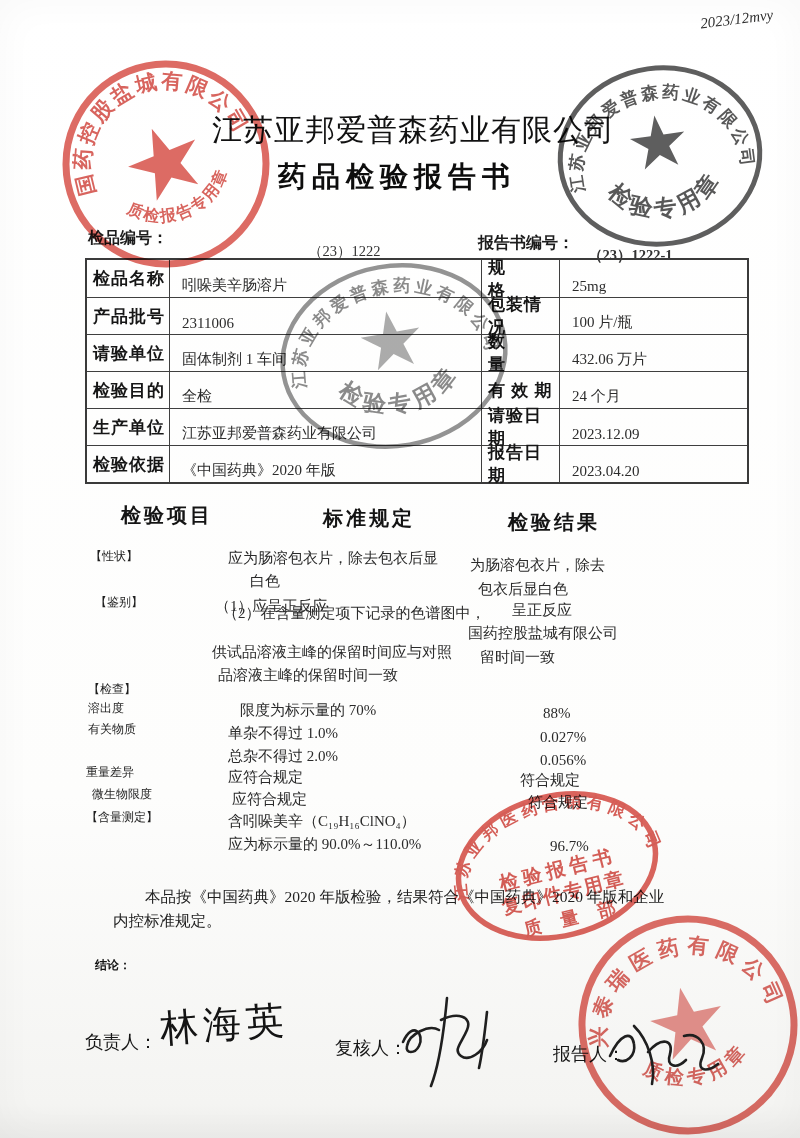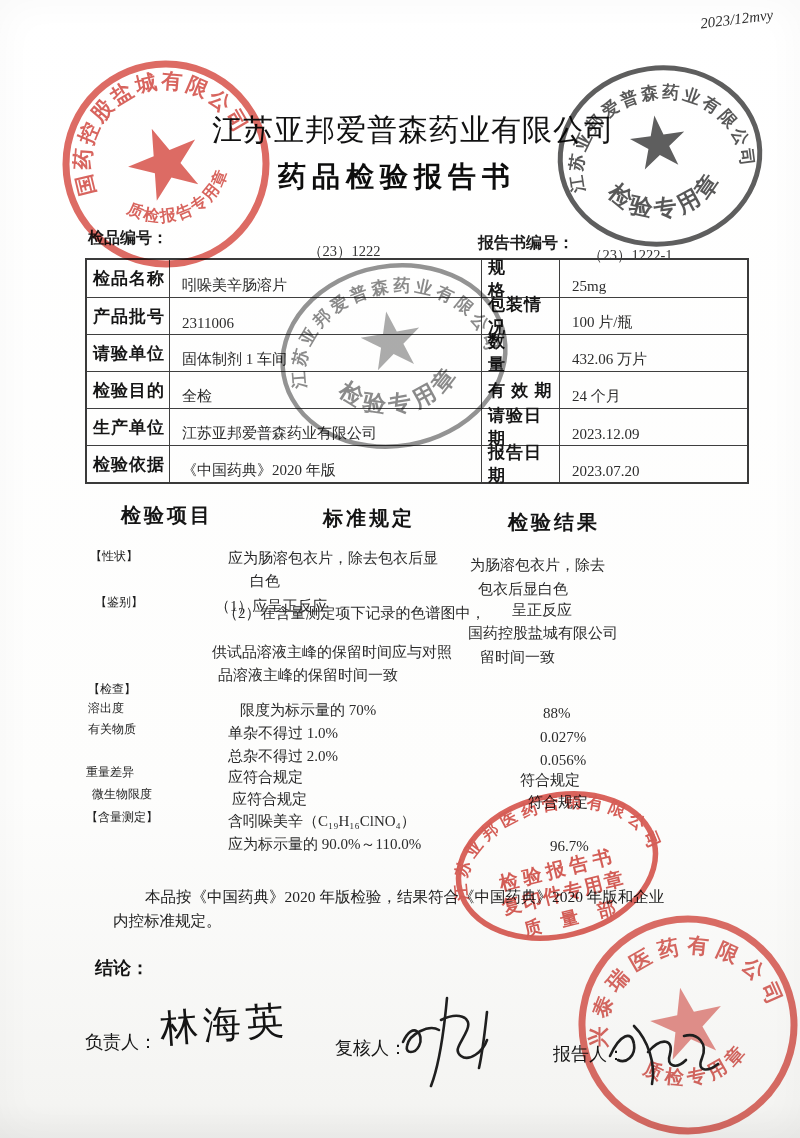--- a/index.html
+++ b/index.html
@@ -9,21 +9,21 @@
         box-shadow:inset 0 0 40px rgba(0,0,0,0.03);}
   .t{position:absolute; white-space:nowrap; color:#262626; font-size:15px; line-height:1.2;}
   .title{font-size:30px; letter-spacing:1px; color:#111;}
   .doctitle{font-size:28px; font-weight:bold; letter-spacing:6px; color:#0d0d0d;}
   .meta-label{font-size:16px; font-weight:bold; color:#1c1c1c;}
   .meta-val{font-size:14.5px; color:#333;}
   .colhead{font-size:20px; font-weight:bold; letter-spacing:3px; color:#141414;}
   .item{font-size:12px; color:#1e1e1e;}
   .std,.res{font-size:15px; color:#2a2a2a;}
   .para{font-size:15.5px; color:#222;}
-  .concl{font-size:18px; font-weight:bold; color:#141414;}
+  .concl{font-size:12px; font-weight:bold; color:#141414;}
   .signer{font-size:18px; color:#161616;}
   .handname{font-size:38px; color:#141414; transform:rotate(-4deg); letter-spacing:5px;}
   .handnote{font-size:15px; font-style:italic; color:#2d2d2d; transform:rotate(-7deg);}
 
   
   #info-table{position:absolute; left:85px; top:258px; width:660px; height:222px;
       border:2px solid #3a3a3a; display:grid;
       grid-template-columns:83px 312px 78px 187px; grid-auto-rows:37px; background:transparent;}
   .cell{box-sizing:border-box; border-top:1px solid #3f3f3f; border-right:1px solid #3f3f3f; overflow:visible;}
   .cell:nth-child(-n+4){border-top:none;}
@@ -51,21 +51,21 @@
 <div id="page">
 
   <span class="t handnote" style="left:700px; top:10px;">2023/12mvy</span>
 
   <div class="t title" style="left:212px; top:112px;">江苏亚邦爱普森药业有限公司</div>
   <div class="t doctitle" style="left:278px; top:160px;">药品检验报告书</div>
 
   <span class="t meta-label" style="left:88px; top:228px;">检品编号：</span>
   <span class="t meta-val" style="left:308px; top:243px;">（23）1222</span>
   <span class="t meta-label" style="left:478px; top:233px;">报告书编号：</span>
-  <span class="t meta-val" style="left:588px; top:247px;">（23）1222-1</span>
+  <span class="t meta-val" style="left:588px; top:247px;font-weight:bold;">（23）1222-1</span>
 
   <div id="info-table">
     <div class="cell lab">检品名称</div>
     <div class="cell val">吲哚美辛肠溶片</div>
     <div class="cell lab">规　　格</div>
     <div class="cell val">25mg</div>
 
     <div class="cell lab">产品批号</div>
     <div class="cell val">2311006</div>
     <div class="cell lab">包装情况</div>
@@ -82,21 +82,21 @@
     <div class="cell val">24 个月</div>
 
     <div class="cell lab">生产单位</div>
     <div class="cell val">江苏亚邦爱普森药业有限公司</div>
     <div class="cell lab">请验日期</div>
     <div class="cell val">2023.12.09</div>
 
     <div class="cell lab">检验依据</div>
     <div class="cell val">《中国药典》2020 年版</div>
     <div class="cell lab">报告日期</div>
-    <div class="cell val">2023.07.20</div>
+    <div class="cell val">2023.04.20</div>
   </div>
 
   <span class="t colhead" style="left:121px; top:503px;">检验项目</span>
   <span class="t colhead" style="left:323px; top:506px;">标准规定</span>
   <span class="t colhead" style="left:508px; top:510px;">检验结果</span>
 
   <span class="t item" style="left:90px; top:549px;">【性状】</span>
   <span class="t std" style="left:228px; top:549px;">应为肠溶包衣片，除去包衣后显</span>
   <span class="t std" style="left:250px; top:572px;">白色</span>
   <span class="t res" style="left:470px; top:556px;">为肠溶包衣片，除去</span>

